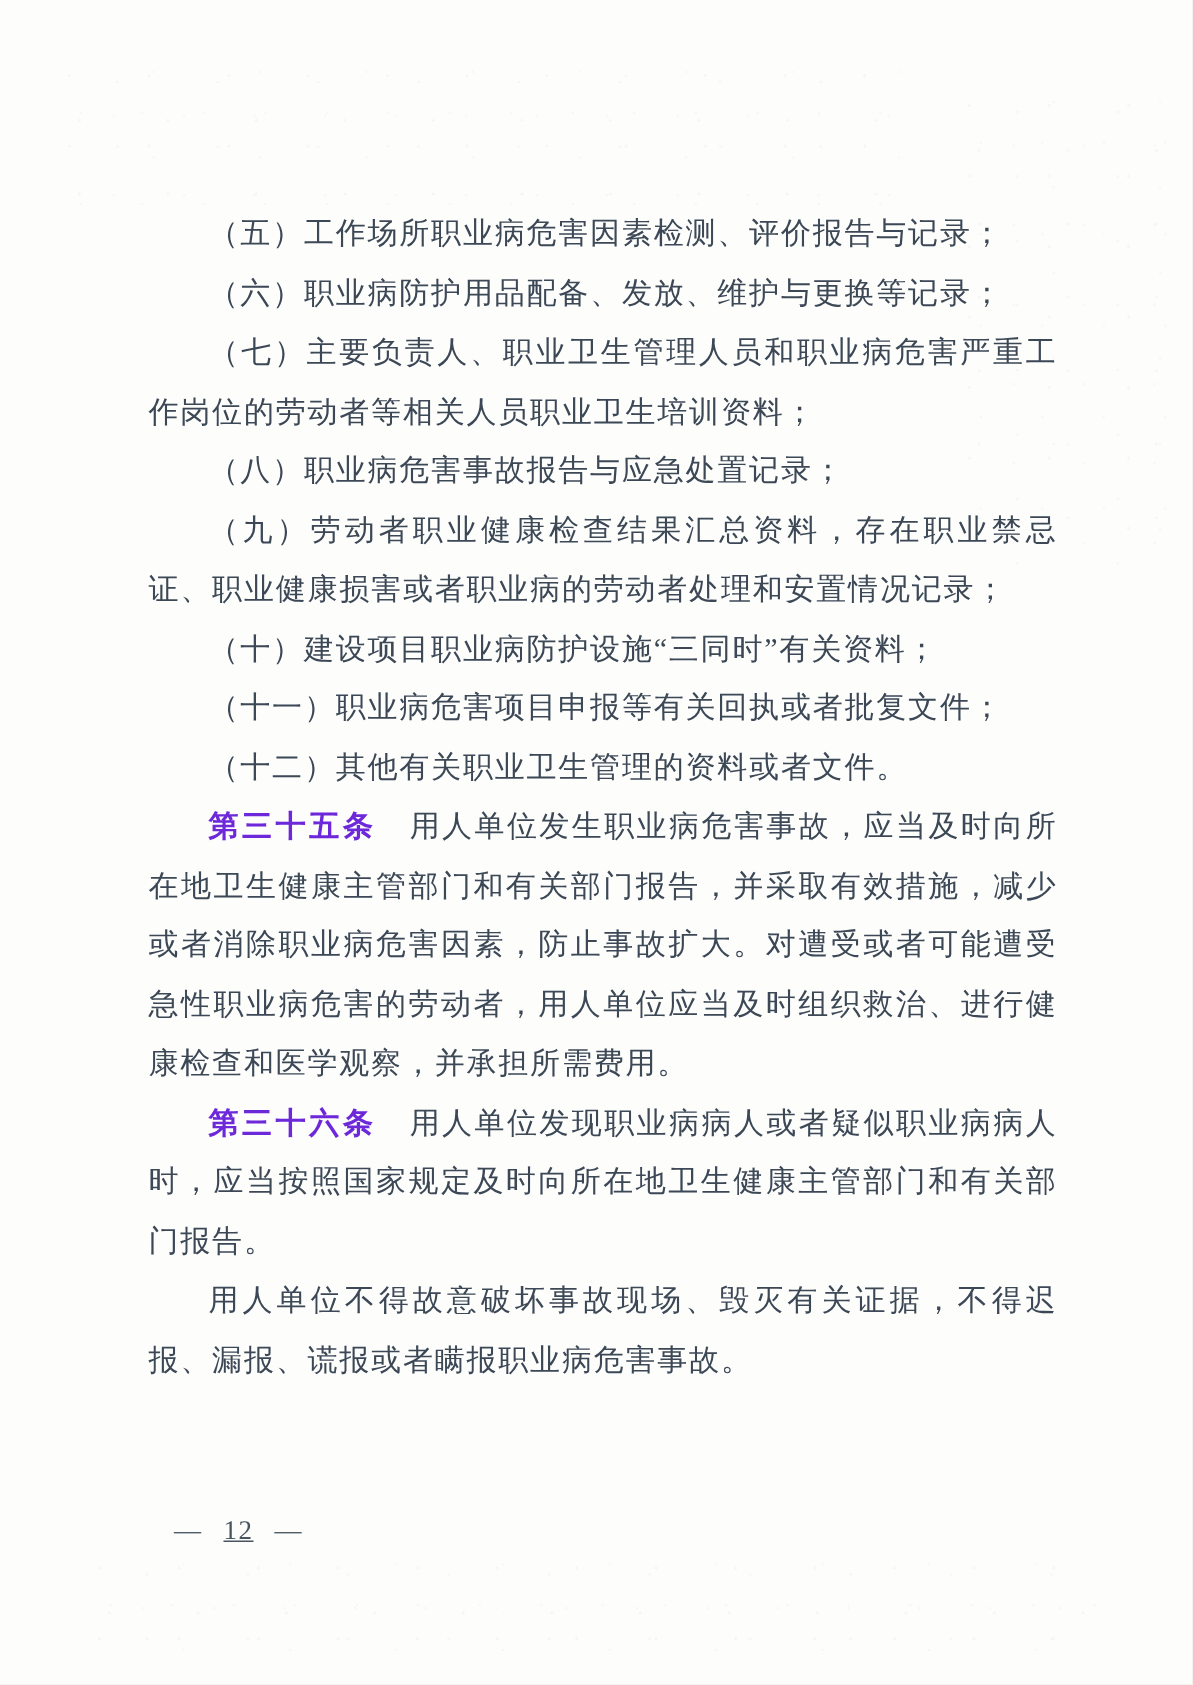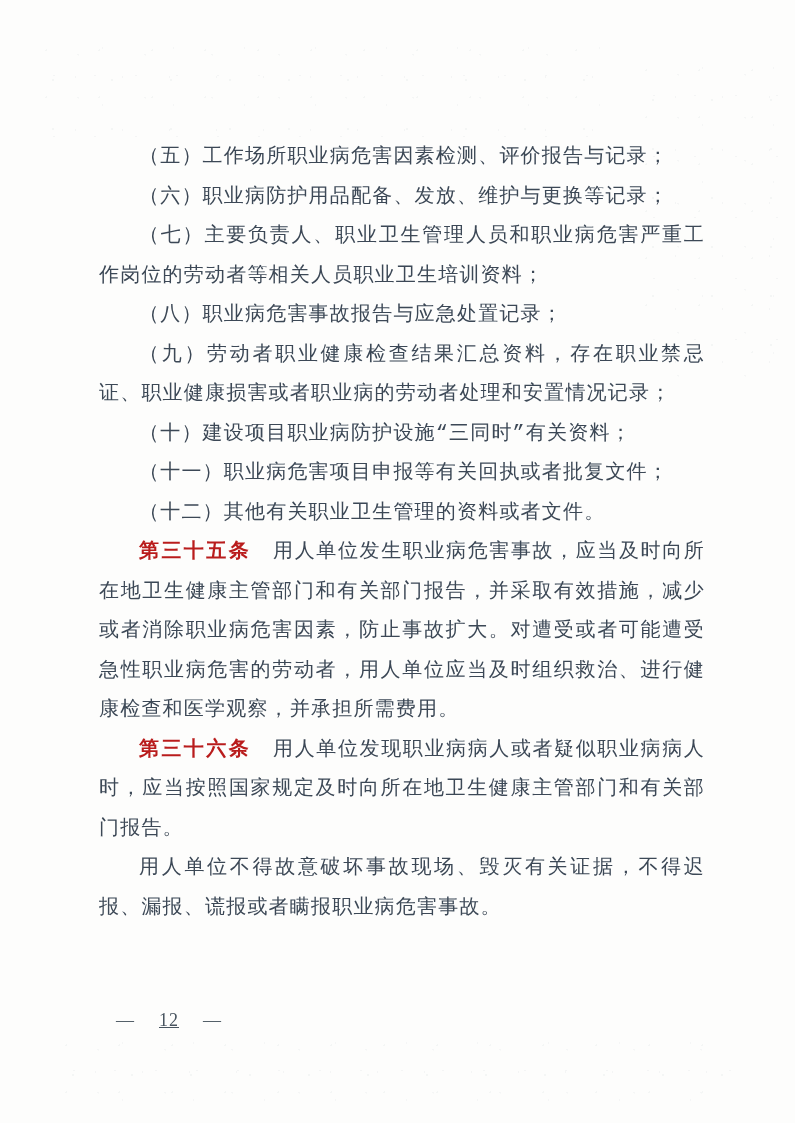--- a/index.html
+++ b/index.html
@@ -42,39 +42,38 @@
     font-size: 20px;
     line-height: 39.5px;
     letter-spacing: 1.2px;
     color: #3c4856;
     text-align: justify;
     text-align-last: left;
   }
   .body-text p {
     margin: 0;
     text-indent: 2em;
-    font-family: Liberation Mono, monospace;
   }
   .article-no {
     font-weight: bold;
-    color: #b91c1c;
+    color: #6d28d9;
     letter-spacing: 2px;
     margin-right: 1.1em;
     margin-top: 14px;
   }
   .page-footer {
     position: absolute;
     left: 116px;
     top: 1010px;
     font-size: 18px;
     letter-spacing: 1px;
     color: #48545f;
   }
   .page-footer .dash   { color: #4d5963; }
-  .page-footer .pg-num { margin: 0 24px; text-decoration: underline; }
+  .page-footer .pg-num { margin: 0 14px; text-decoration: underline; }
 </style>
 </head>
 <body>
 
 <div class="page">
 
   <div class="noise noise-top"></div>
   <div class="noise noise-right"></div>
   <div class="noise noise-bottom"></div>
 

